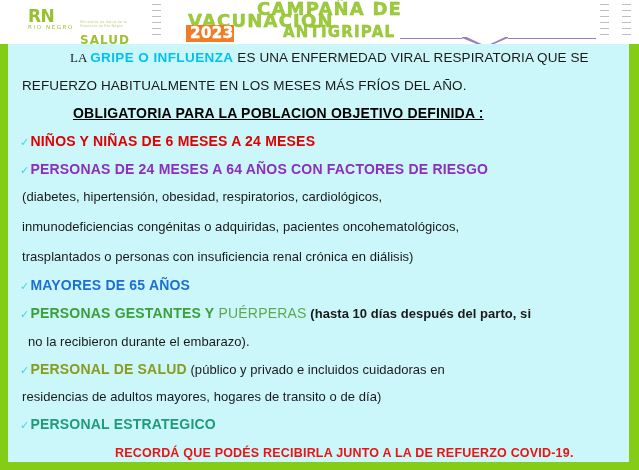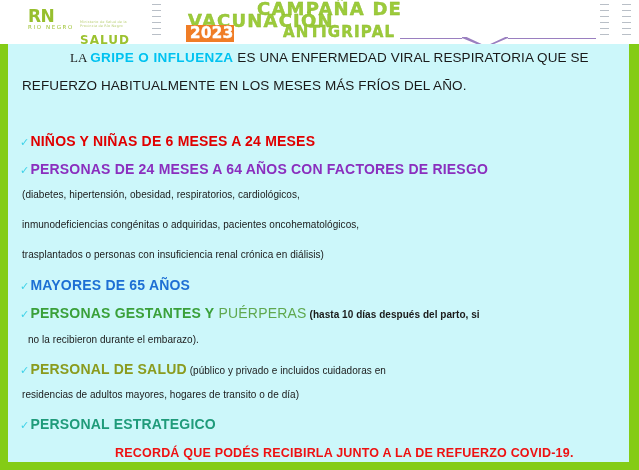--- a/index.html
+++ b/index.html
@@ -212,21 +212,21 @@
   }
   .c-red    { color: #e00000; }
   .c-purple { color: #8a2fbe; }
   .c-blue   { color: #1d6fd4; }
   .c-green  { color: #3aa03a; }
   .c-green-lt { color: #5fa84f; font-weight: normal; }
   .c-olive  { color: #8a9b1e; }
   .c-teal   { color: #1f9b7a; }
 
   .body-text {
-    font-size: 10px;
+    font-size: 13px;
     color: #1a1a1a;
     font-weight: normal;
     letter-spacing: 0.05px;
   }
 
   .footer-note {
     font-size: 12.5px;
     font-weight: bold;
     color: #ee1111;
     letter-spacing: 0.2px;
@@ -285,20 +285,21 @@
     </div>
   </div>
 
   <div id="sheet">
 
     <div class="line intro" style="left:14px; top:6px;margin-left:48px;">
       <span class="la">LA </span><span class="hl">GRIPE O INFLUENZA</span><span> ES UNA ENFERMEDAD VIRAL RESPIRATORIA QUE SE</span>
     </div>
     <div class="line intro" style="left:14px; top:34px;">REFUERZO HABITUALMENTE EN LOS MESES MÁS FRÍOS DEL AÑO.</div>
 
+    <div class="line obligatoria" style="left:65px; top:61px;">OBLIGATORIA PARA LA POBLACION OBJETIVO DEFINIDA :</div>
 
     <div class="line bullet c-red" style="left:12px; top:89px;">
       <span class="check">✓</span><span>NIÑOS Y NIÑAS DE 6 MESES A 24 MESES</span>
     </div>
 
     <div class="line bullet c-purple" style="left:12px; top:117px;">
       <span class="check">✓</span><span>PERSONAS DE 24 MESES A 64 AÑOS CON FACTORES DE RIESGO</span>
     </div>
     <div class="line body-text" style="left:14px; top:145px;">(diabetes, hipertensión,  obesidad, respiratorios, cardiológicos,</div>
     <div class="line body-text" style="left:14px; top:175px;">inmunodeficiencias congénitas o adquiridas, pacientes oncohematológicos,</div>

